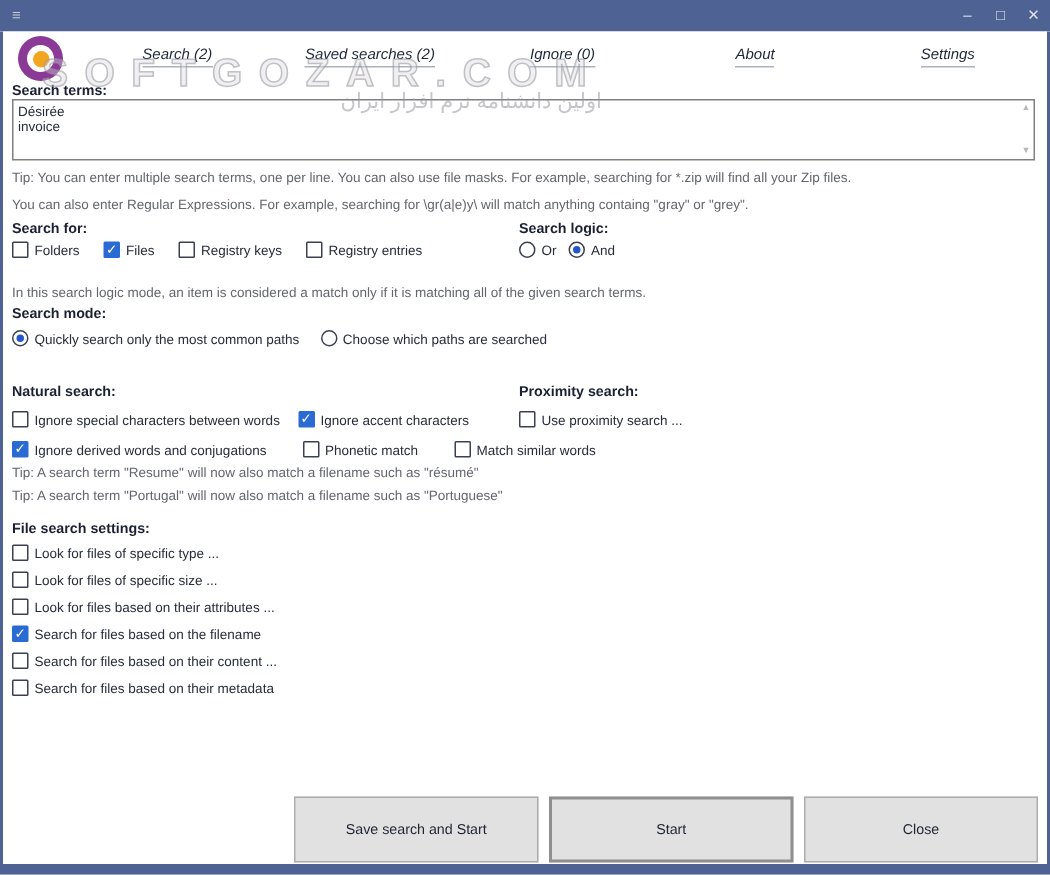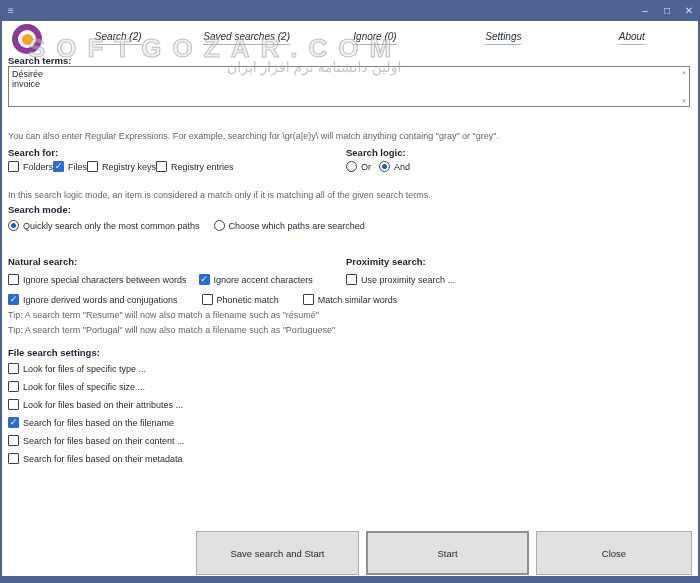--- a/index.html
+++ b/index.html
@@ -95,40 +95,41 @@
       <div class="tab">
           <span>Search (2)</span>
         </div>
       <div class="tab">
           <span>Saved searches (2)</span>
         </div>
       <div class="tab">
           <span>Ignore (0)</span>
         </div>
       <div class="tab">
+          <span>About</span>
+        </div>
+      <div class="tab">
           <span>Settings</span>
-        </div>
-      <div class="tab">
-          <span>About</span>
         </div>
     </div>
 
     <div class="h" style="top:34px">Search terms:</div>
     <div class="terms-wrap">
       <textarea spellcheck="false" style="">Désirée
 invoice</textarea>
       <span class="sb-up">▲</span>
       <span class="sb-dn">▼</span>
     </div>
+    <div class="tip" style="top:92px">Tip: You can enter multiple search terms, one per line. You can also use file masks. For example, searching for *.zip will find all your Zip files.</div>
     <div class="tip" style="top:110px">You can also enter Regular Expressions. For example, searching for \gr(a|e)y\ will match anything containg "gray" or "grey".</div>
 
     <div class="h" style="top:126px">Search for:</div>
     <div class="h" style="left:344px; top:126px">Search logic:</div>
 
-    <div class="row" style="top:140px; ">
+    <div class="row" style="top:140px; gap:16px">
       <label class="opt">
         <span class="cb"></span>
         <span class="opt-label">Folders</span>
       </label>
       <label class="opt">
         <span class="cb checked"></span>
         <span class="opt-label">Files</span>
       </label>
       <label class="opt">
         <span class="cb"></span>

